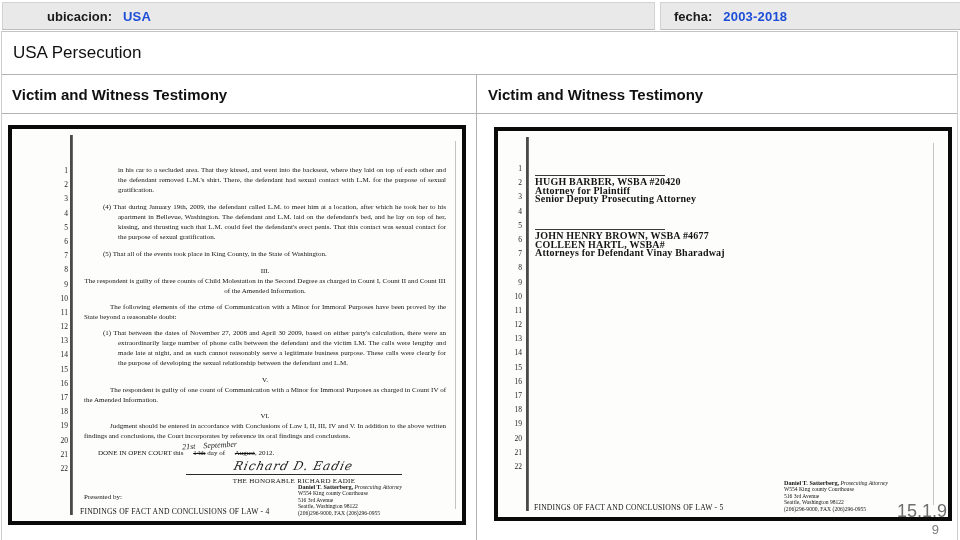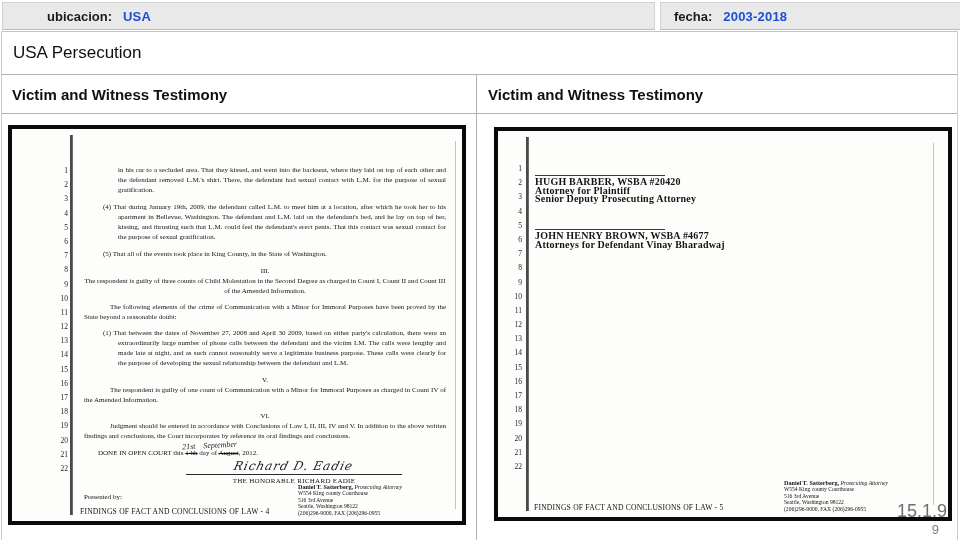--- a/index.html
+++ b/index.html
@@ -60,21 +60,21 @@
                  color:#141414; text-align:justify; }
   .p    { margin-bottom:7px; }
   .carry{ margin-left:34px; }
   .hang { margin-left:34px; text-indent:-15px; }
   .ind  { text-indent:26px; }
   .rom  { text-align:center; margin-bottom:0; }
   .centerp { text-align:center; margin-bottom:6px; }
   .p.tight { margin-bottom:6px; }
 
   .done-line { position:relative; margin:7px 0 2px 14px; text-align:left; }
-  .struck { text-decoration:line-through; }
+  .struck { text-decoration:line-through;margin-left:8px; }
   .handwritten { position:absolute; left:84px; top:-7px; font-style:italic; font-size:8px;
                  white-space:pre; transform:rotate(-3deg); color:#222; }
 
   .sig-block { width:216px; margin:3px 0 0 102px; text-align:center; }
   .sig-line  { border-bottom:1px solid #2a2a2a; padding-bottom:1px; }
   .sig-script{ display:inline-block; font-family:"DejaVu Serif",serif; font-style:italic;
                font-size:12px; transform:skewX(-14deg); letter-spacing:1px; color:#1a1a1a; }
   .judge-name{ font-size:7px; letter-spacing:.3px; margin-top:1px; }
 
   .presented { margin-top:6px; font-size:7px; text-align:left; }
@@ -228,20 +228,21 @@
     <div class="sig-group g1">
       <div class="sig-rule"></div>
       <div class="sg-bold">HUGH BARBER, WSBA #20420</div>
       <div class="sg-bold">Attorney for Plaintiff</div>
       <div class="sg-bold">Senior Deputy Prosecuting Attorney</div>
     </div>
 
     <div class="sig-group g2">
       <div class="sig-rule"></div>
       <div class="sg-bold">JOHN HENRY BROWN, WSBA #4677</div>
+      <div class="sg-bold">COLLEEN HARTL, WSBA#</div>
       <div class="sg-bold">Attorneys for Defendant Vinay Bharadwaj</div>
     </div>
 
     <div class="doc-footer">
       <div class="footer-title">FINDINGS OF FACT AND CONCLUSIONS OF LAW - 5</div>
       <div class="attorney">
         <div><span class="a-name">Daniel T. Satterberg,</span><span class="a-title"> Prosecuting Attorney</span></div>
         <div>W554 King county Courthouse</div>
         <div>516 3rd Avenue</div>
         <div>Seattle, Washington 98122</div>

